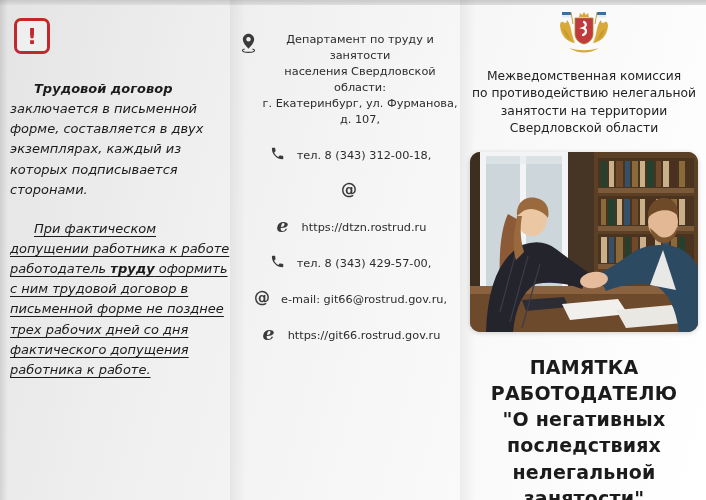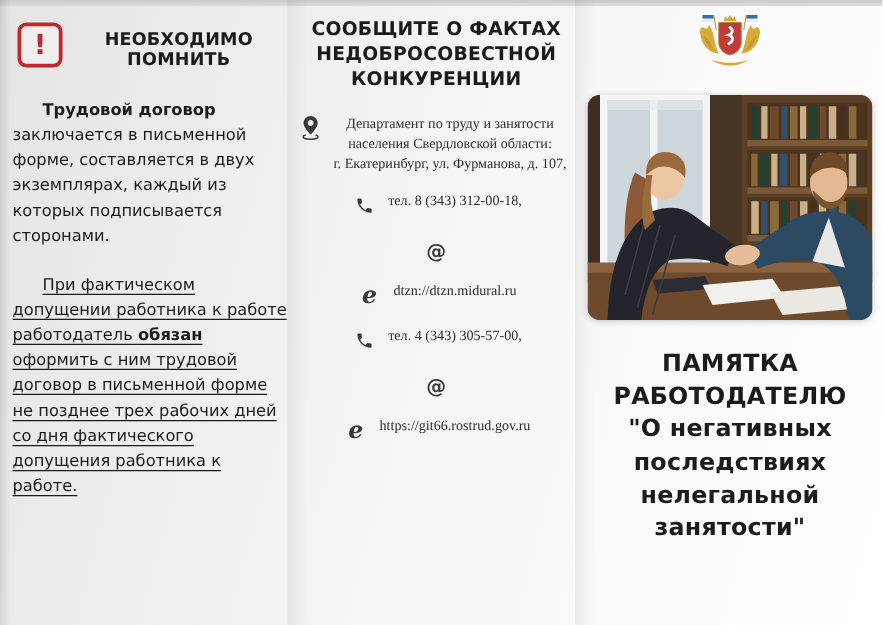--- a/index.html
+++ b/index.html
@@ -20,30 +20,30 @@
   .fold.f2{left:460px;}
 
   
   .panel-left{position:absolute;left:10px;top:16px;width:222px;}
   .warn-wrap{position:relative;min-height:44px;}
   .warn-icon{position:absolute;left:4px;top:2px;width:30px;height:30px;
     border:3px solid #c0282e;border-radius:7px;display:flex;align-items:center;justify-content:center;
     color:#c0282e;font-weight:bold;font-size:22px;background:rgba(255,255,255,0.35);}
   .warn-title{margin-left:44px;text-align:center;font-weight:bold;font-size:14px;letter-spacing:.2px;padding-top:8px;}
   .warn-lines{text-align:center;font-weight:bold;font-size:14px;line-height:1.5;white-space:pre-line;letter-spacing:.2px;}
-  .lp{font-size:13px;line-height:1.55;margin-top:19px;text-indent:24px;}
+  .lp{font-size:13px;line-height:1.55;margin-top:19px;text-indent:24px;font-style:italic;}
   .lp b{font-weight:bold;}
   .lp.underlined{text-decoration:underline;text-underline-offset:3px;}
 
   
   .panel-mid{position:absolute;left:237px;top:14px;width:224px;}
   .mid-heading{text-align:center;font-weight:bold;font-size:15px;line-height:1.32;white-space:pre-line;letter-spacing:.2px;}
   .c-row{display:flex;align-items:flex-start;margin-top:14px;color:#2c2c2c;}
-  .c-row .txt{flex:1;text-align:center;font-size:11.3px;line-height:1.42;white-space:pre-line;font-family:Liberation Serif, serif;}
-  .c-row.centered{justify-content:center;align-items:flex-start;}
+  .c-row .txt{flex:1;text-align:center;font-size:11.3px;line-height:1.42;white-space:pre-line;}
+  .c-row.centered{justify-content:center;align-items:flex-end;}
   .c-row.centered .txt{flex:0 1 auto;}
   .cicon{width:22px;height:22px;flex:0 0 22px;display:flex;align-items:center;justify-content:center;color:#3a3a3a;}
   .cicon svg{display:block;}
   .glyph-at{font-size:16px;font-weight:bold;color:#3a3a3a;}
   .glyph-e{font-size:19px;font-weight:bold;font-style:italic;color:#3a3a3a;font-family:"DejaVu Serif","Liberation Serif",serif;}
   .gap-xl{margin-top:34px;}
 
   
   .panel-right{position:absolute;left:466px;top:8px;width:236px;text-align:center;}
   .emblem{display:inline-block;margin-top:2px;}
@@ -57,37 +57,33 @@
 <body>
 
 <div class="top-bar"></div>
 <div class="left-edge"></div>
 <div class="fold f1"></div>
 <div class="fold f2"></div>
 
 <div class="panel-left">
   <div class="warn-wrap">
     <div class="warn-icon">!</div>
-    <div class="warn-title">НЕОБХОДИМО ПОМНИТЬ</div>
   </div>
 
   <div class="lp">
     <b>Трудовой договор</b><span> заключается в письменной форме, составляется в двух экземплярах, каждый из которых подписывается сторонами.</span>
   </div>
 
   <div class="lp underlined">
-    <span>При фактическом допущении работника к работе работодатель </span><b>обязан</b><span> оформить с ним трудовой договор в письменной форме не позднее трех рабочих дней со дня фактического допущения работника к работе.</span>
+    <span>При фактическом допущении работника к работе работодатель </span><b>труду</b><span> оформить с ним трудовой договор в письменной форме не позднее трех рабочих дней со дня фактического допущения работника к работе.</span>
   </div>
 
 </div>
 
 <div class="panel-mid">
-  <div class="mid-heading">СООБЩИТЕ О ФАКТАХ
-НЕДОБРОСОВЕСТНОЙ
-КОНКУРЕНЦИИ</div>
 
   <div class="c-row" style="margin-top:18px;">
     <span class="cicon">
       <svg width="17" height="20" viewBox="0 0 24 28">
           <path fill="#3a3a3a" d="M12 1C7.6 1 4 4.6 4 9c0 5.6 8 13 8 13s8-7.4 8-13c0-4.4-3.6-8-8-8zm0 11a3.2 3.2 0 1 1 0-6.4 3.2 3.2 0 0 1 0 6.4z"></path>
           <path fill="none" stroke="#3a3a3a" stroke-width="1.6" d="M6.5 22.5c-1.9.5-3 1.3-3 2.1 0 1.4 3.8 2.6 8.5 2.6s8.5-1.2 8.5-2.6c0-.8-1.1-1.6-3-2.1"></path>
         </svg>
     </span>
     <div class="txt">Департамент по  труду и занятости
 населения Свердловской области:
@@ -99,33 +95,34 @@
           <path fill="#3a3a3a" d="M6.6 10.8c1.5 2.9 3.8 5.2 6.7 6.7l2.2-2.2c.3-.3.7-.4 1-.3 1.2.4 2.4.6 3.7.6.6 0 1 .4 1 1V20c0 .6-.4 1-1 1C10.9 21 3 13.1 3 3.8c0-.6.4-1 1-1h3.4c.6 0 1 .4 1 1 0 1.3.2 2.5.6 3.7.1.3 0 .7-.3 1l-2.1 2.3z"></path>
         </svg>
     </span>
     <div class="txt" style="margin-left:8px;">тел. 8 (343) 312-00-18,</div>
   </div>
   <div class="c-row centered">
     <span class="cicon glyph-at">@</span>
   </div>
   <div class="c-row centered">
     <span class="cicon glyph-e">e</span>
-    <div class="txt" style="margin-left:8px;">dtzn://dtzn.midural.ru</div>
+    <div class="txt" style="margin-left:8px;">https://dtzn.rostrud.ru</div>
   </div>
 
   <div class="c-row centered">
     <span class="cicon">
       <svg width="15" height="15" viewBox="0 0 24 24">
           <path fill="#3a3a3a" d="M6.6 10.8c1.5 2.9 3.8 5.2 6.7 6.7l2.2-2.2c.3-.3.7-.4 1-.3 1.2.4 2.4.6 3.7.6.6 0 1 .4 1 1V20c0 .6-.4 1-1 1C10.9 21 3 13.1 3 3.8c0-.6.4-1 1-1h3.4c.6 0 1 .4 1 1 0 1.3.2 2.5.6 3.7.1.3 0 .7-.3 1l-2.1 2.3z"></path>
         </svg>
     </span>
-    <div class="txt" style="margin-left:8px;">тел. 4 (343) 305-57-00,</div>
+    <div class="txt" style="margin-left:8px;">тел. 8 (343) 429-57-00,</div>
   </div>
   <div class="c-row centered">
     <span class="cicon glyph-at">@</span>
+    <div class="txt" style="margin-left:8px;">e-mail: git66@rostrud.gov.ru,</div>
   </div>
   <div class="c-row centered">
     <span class="cicon glyph-e">e</span>
     <div class="txt" style="margin-left:8px;">https://git66.rostrud.gov.ru</div>
   </div>
 
 </div>
 
 <div class="panel-right">
   <span class="emblem">
@@ -146,20 +143,24 @@
       <path fill="#d9a93a" d="M34 7h10l-1-4-2 2-2-3-2 3-2-2z"></path>
 
       <path fill="#c23b3b" stroke="#a88b3a" stroke-width="0.8" d="M30 8h18v16c0 5-4 9-9 10-5-1-9-5-9-10z"></path>
 
       <path fill="none" stroke="#ffffff" stroke-width="2.2" stroke-linecap="round" d="M39 12c3 2 2 5-1 6 4 1 4 5 0 7"></path>
 
       <path fill="#d9a93a" d="M24 38c10 6 20 6 30 0-10 3-20 3-30 0z"></path>
     </svg>
   </span>
 
+  <div class="commission">Межведомственная комиссия
+по противодействию нелегальной
+занятости на территории
+Свердловской области</div>
 
   <div class="photo">
     <svg width="228" height="180" viewBox="0 0 228 180">
       <rect width="228" height="180" fill="#5e4630"></rect>
 
       <rect x="0" y="0" width="10" height="150" fill="#3d2f20"></rect>
       <rect x="10" y="0" width="88" height="142" fill="#f2f4f5"></rect>
       <rect x="16" y="4" width="76" height="134" fill="#ccd6db"></rect>
       <rect x="50" y="4" width="6" height="134" fill="#f2f4f5"></rect>
       <rect x="16" y="4" width="76" height="8" fill="#e4e9ec" opacity="0.6"></rect>

